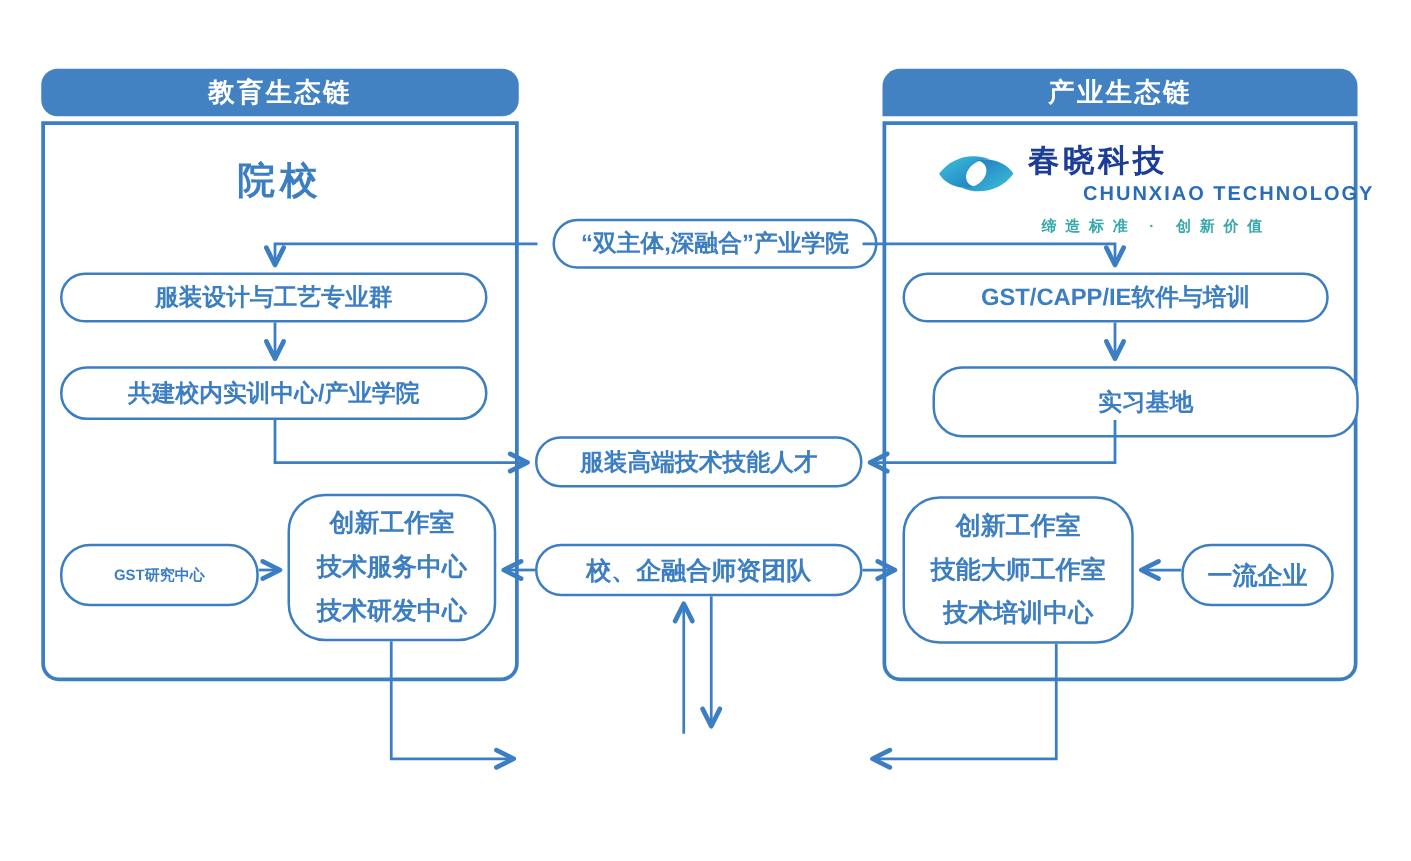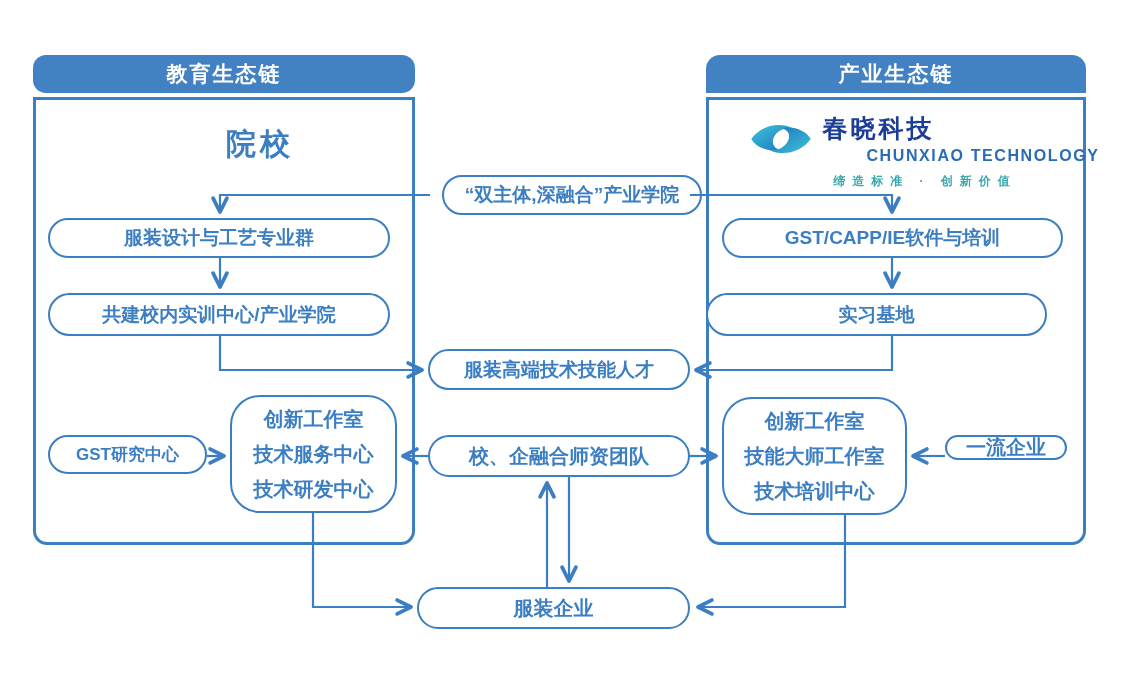--- a/index.html
+++ b/index.html
@@ -48,31 +48,31 @@
 </head>
 <body>
 
 <div class="stage">
 
   <div class="panel-header" style="left:33px; top:55px; width:382px; height:38px;border-radius:13px;">
     <span>教育生态链</span>
   </div>
   <div class="panel-body" style="left:33px; top:97px; width:382px; height:448px;"></div>
 
-  <div class="big-heading" style="left:33px; top:124px; width:382px;padding-left:36px;">院校</div>
+  <div class="big-heading" style="left:33px; top:124px; width:382px;">院校</div>
 
   <div class="pill" style="left:48px; top:218px; width:342px; height:40px;">
     <span>服装设计与工艺专业群</span>
   </div>
 
   <div class="pill" style="left:48px; top:293px; width:342px; height:43px;">
     <span>共建校内实训中心/产业学院</span>
   </div>
 
-  <div class="pill" style="left:48px; top:435px; width:159px; height:39px; font-size:17px;">
+  <div class="pill" style="left:48px; top:435px; width:159px; height:50px; font-size:12px;">
     <span>GST研究中心</span>
   </div>
 
   <div class="multibox" style="left:230px; top:395px; width:167px; height:118px;">
     <span>创新工作室</span>
     <span>技术服务中心</span>
     <span>技术研发中心</span>
   </div>
 
   <div class="panel-header" style="left:706px; top:55px; width:380px; height:38px;">
@@ -101,49 +101,46 @@
         <div class="logo-en">CHUNXIAO TECHNOLOGY</div>
       </div>
     </div>
     <div class="logo-tagline">缔造标准 · 创新价值</div>
   </div>
 
   <div class="pill" style="left:722px; top:218px; width:341px; height:40px;">
     <span>GST/CAPP/IE软件与培训</span>
   </div>
 
-  <div class="pill" style="left:706px; top:293px; width:341px; height:43px;font-family:Liberation Serif, serif;">
+  <div class="pill" style="left:746px; top:293px; width:341px; height:57px;font-family:Liberation Serif, serif;">
     <span>实习基地</span>
   </div>
 
   <div class="multibox" style="left:722px; top:397px; width:185px; height:118px;">
     <span>创新工作室</span>
     <span>技能大师工作室</span>
     <span>技术培训中心</span>
   </div>
 
-  <div class="pill" style="left:945px; top:435px; width:122px; height:25px; font-size:20px;">
+  <div class="pill" style="left:945px; top:435px; width:122px; height:50px; font-size:20px;">
     <span>一流企业</span>
   </div>
 
   <div class="pill" style="left:442px; top:175px; width:260px; height:40px;">
     <span>“双主体,深融合”产业学院</span>
   </div>
 
   <div class="pill" style="left:428px; top:349px; width:262px; height:41px;">
     <span>服装高端技术技能人才</span>
   </div>
 
   <div class="pill" style="left:428px; top:435px; width:262px; height:42px; font-size:20px;">
     <span>校、企融合师资团队</span>
   </div>
 
-  <div class="pill" style="left:417px; top:587px; width:273px; height:42px; font-size:20px;">
-    <span>服装企业</span>
-  </div>
 
   <svg class="connectors" width="1129" height="689" viewBox="0 0 1129 689">
     <defs>
       <marker id="arr" viewBox="0 0 10 10" refX="8.5" refY="5" markerWidth="9" markerHeight="9" orient="auto-start-reverse">
         <path d="M1.5,1.5 L8.5,5 L1.5,8.5" fill="none" stroke="#3C7EC2" stroke-width="1.9" stroke-linecap="round" stroke-linejoin="round"></path>
       </marker>
     </defs>
     <g fill="none" stroke="#3C7EC2" stroke-width="2.2">
       <path d="M430,195 L220,195 L220,212" marker-end="url(#arr)"></path>
       <path d="M690,195 L892,195 L892,212" marker-end="url(#arr)"></path>

